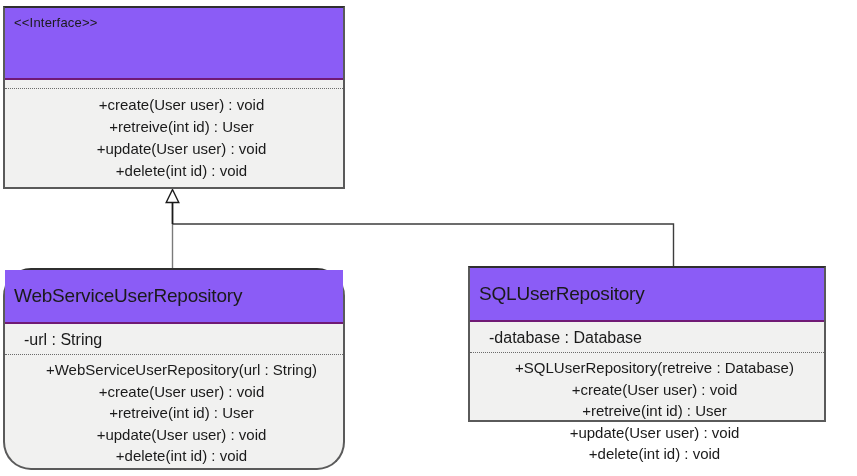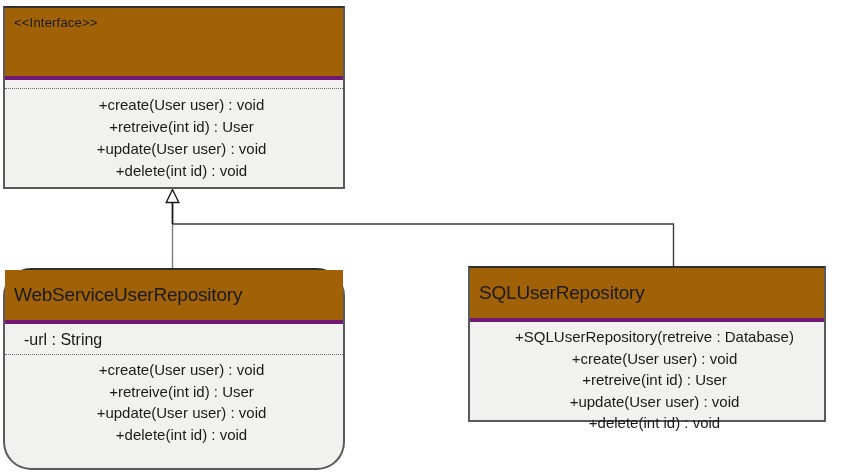--- a/index.html
+++ b/index.html
@@ -14,22 +14,22 @@
   }
   .uml-class {
     position: absolute;
     box-sizing: border-box;
     border: 2px solid #5a5a5a;
     border-top-color: #2f2f2f;
     background: #f1f1f0;
   }
   .uml-header {
     box-sizing: border-box;
-    background: #a16207;
-    border-bottom: 4px solid #701a75;
+    background: #8b5cf6;
+    border-bottom: 2px solid #701a75;
     overflow: hidden;
   }
   .uml-header.tall { height: 72px; padding: 7px 8px 0 9px; }
   .uml-header.short {
     height: 54px;
     display: flex;
     align-items: center;
     padding: 0 8px 0 9px;
   }
   .stereotype { font-size: 13px; line-height: 16px; letter-spacing: 0.2px; }
@@ -83,30 +83,34 @@
   </div>
 
   <div class="uml-class" style="left:3px; top:268px; width:342px; height:202px;border-radius:28px;">
     <div class="uml-header short">
       <div class="class-name">WebServiceUserRepository</div>
     </div>
     <div class="uml-attrs">
       <div class="member">-url : String</div>
     </div>
     <div class="uml-methods">
+      <div class="member">+WebServiceUserRepository(url : String)</div>
       <div class="member">+create(User user) : void</div>
       <div class="member">+retreive(int id) : User</div>
       <div class="member">+update(User user) : void</div>
       <div class="member">+delete(int id) : void</div>
     </div>
   </div>
 
   <div class="uml-class" style="left:468px; top:266px; width:358px; height:156px;">
     <div class="uml-header short">
       <div class="class-name">SQLUserRepository</div>
+    </div>
+    <div class="uml-attrs">
+      <div class="member">-database : Database</div>
     </div>
     <div class="uml-methods">
       <div class="member">+SQLUserRepository(retreive : Database)</div>
       <div class="member">+create(User user) : void</div>
       <div class="member">+retreive(int id) : User</div>
       <div class="member">+update(User user) : void</div>
       <div class="member">+delete(int id) : void</div>
     </div>
   </div>
 

